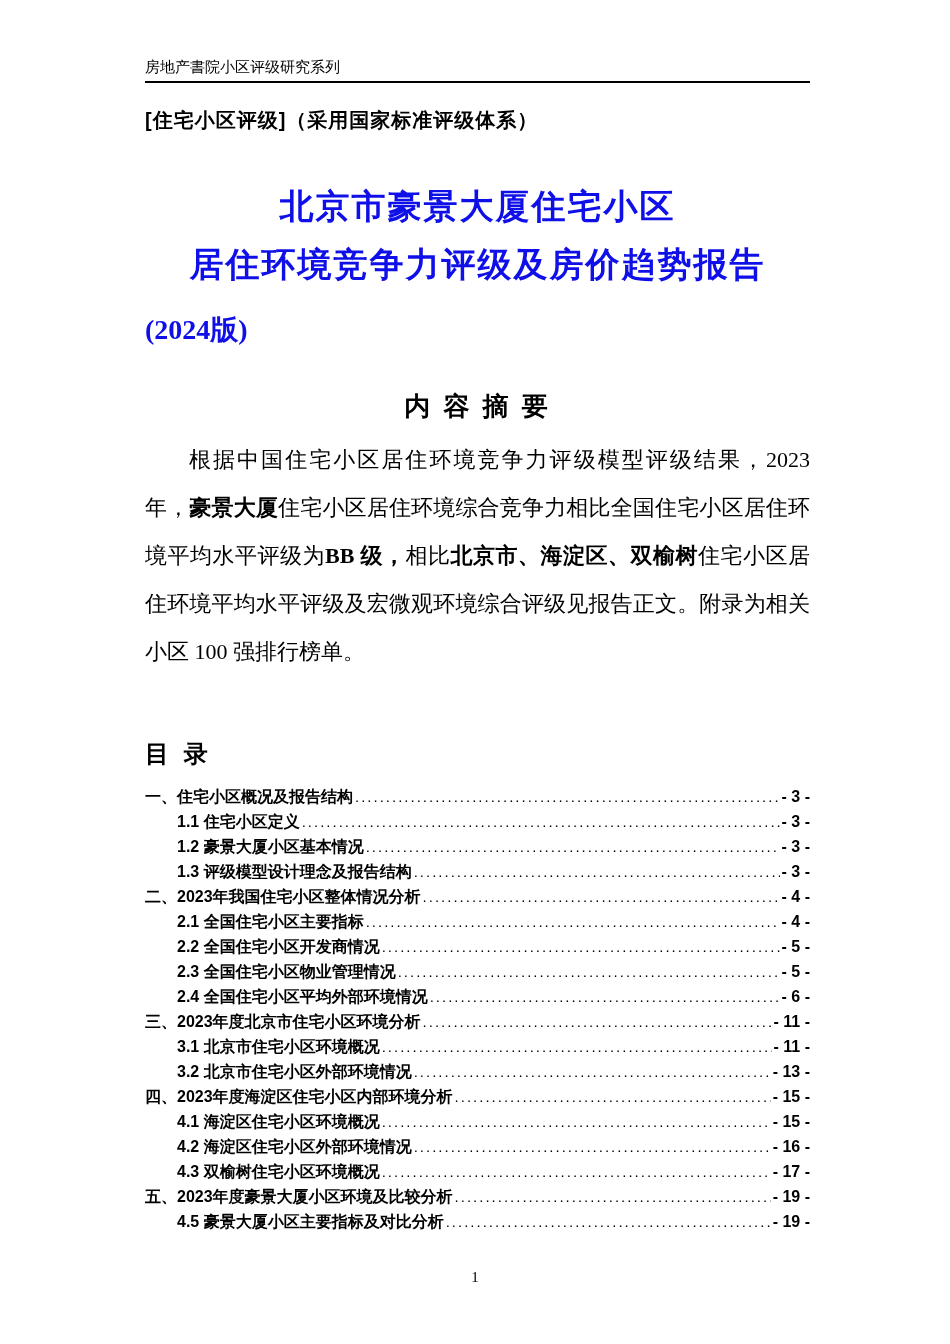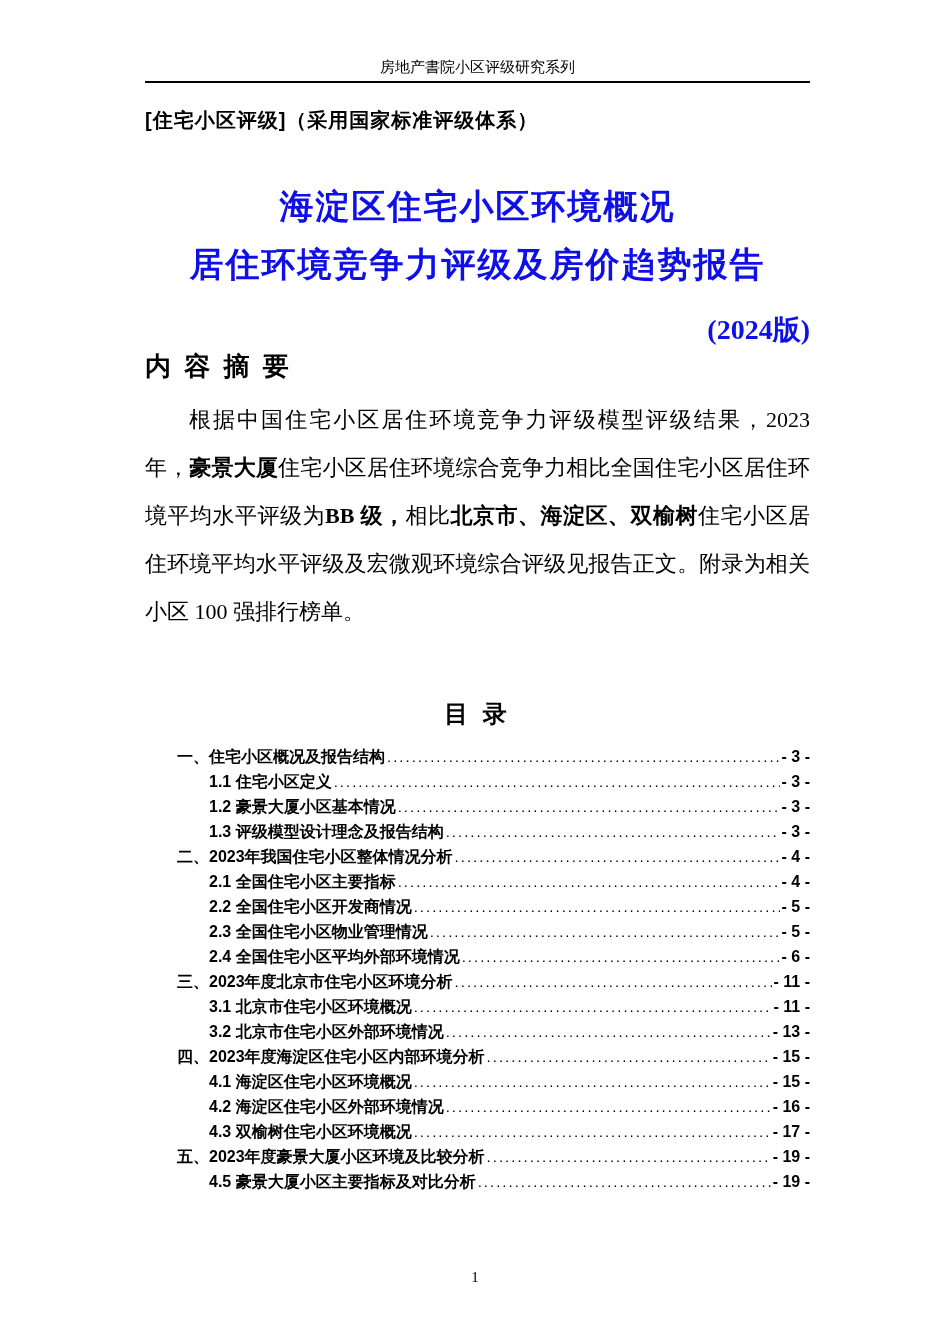--- a/index.html
+++ b/index.html
@@ -17,21 +17,21 @@
   .page {
     box-sizing: border-box;
     width: 950px;
     height: 1344px;
     padding: 58px 140px 0 145px;
     position: relative;
   }
   
   .page-header {
     display: flex;
-    justify-content: center;
+    justify-content: flex-start;
     align-items: flex-end;
     font-family: "Liberation Sans", "DejaVu Sans", sans-serif;
     font-size: 15px;
     border-bottom: 2px solid #000;
     padding-bottom: 4px;
   }
   
   .bracket-subtitle {
     margin-top: 24px;
     font-family: "Liberation Sans", "DejaVu Sans", sans-serif;
@@ -44,65 +44,65 @@
     text-align: center;
     font-weight: bold;
     font-size: 34px;
     letter-spacing: 2px;
     font-family: "Liberation Serif", "DejaVu Serif", serif;
   }
   .report-title.line1 { margin-top: 50px; }
   .report-title.line2 { margin-top: 12px; }
   .report-edition {
     margin-top: 23px;
-    text-align: right;
+    text-align: left;
     font-weight: bold;
     font-size: 28px;
     font-family: "Liberation Serif", "DejaVu Serif", serif;
   }
   
   .summary-heading {
+    margin-top: 40px;
+    text-align: center;
     font-family: "Liberation Sans", "DejaVu Sans", sans-serif;
     font-weight: bold;
     font-size: 26px;
     letter-spacing: 3px;
   }
   .summary-paragraph {
     margin-top: 12px;
     font-size: 22px;
     line-height: 48px;
     text-align: justify;
     text-indent: 2em;
     font-family: "Liberation Serif", "DejaVu Serif", serif;
   }
   .summary-paragraph .seg-bold {
     font-weight: bold;
   }
   
   .toc-heading {
     margin-top: 62px;
-    text-align: center;
     font-family: "Liberation Sans", "DejaVu Sans", sans-serif;
     font-weight: bold;
     font-size: 24px;
     letter-spacing: 4px;
   }
   .toc-list {
     margin-top: 14px;
     font-family: "Liberation Sans", "DejaVu Sans", sans-serif;
     font-size: 16px;
     font-weight: 600;
   }
   .toc-entry {
     display: flex;
     align-items: flex-start;
     line-height: 25px;
     height: 25px;
     cursor: pointer;
-    margin-left: 32px;
   }
   .toc-entry.level2 { padding-left: 32px; }
   .toc-label { white-space: nowrap; }
   .toc-dots {
     flex: 1;
     overflow: hidden;
     white-space: nowrap;
     font-weight: normal;
     font-size: 15px;
     letter-spacing: 2px;
@@ -125,21 +125,21 @@
 
 <div class="page">
 
   <div class="page-header">
     <span>房地产書院</span>
     <span>小区评级研究系列</span>
   </div>
 
   <div class="bracket-subtitle">[住宅小区评级]（采用国家标准评级体系）</div>
 
-  <div class="report-title line1" style="color: rgb(15, 15, 232);">海淀区住宅小区环境概况</div>
+  <div class="report-title line1" style="color: rgb(15, 15, 232);">北京市豪景大厦住宅小区</div>
   <div class="report-title line2" style="color: rgb(15, 15, 232);">居住环境竞争力评级及房价趋势报告</div>
   <div class="report-edition" style="color: rgb(15, 15, 232);">(2024版)</div>
 
   <div class="summary-heading">内 容 摘 要</div>
   <p class="summary-paragraph" id="summary-paragraph"><span class="seg-normal">根据中国住宅小区居住环境竞争力评级模型评级结果，2023 年，</span><span class="seg-bold">豪景大厦</span><span class="seg-normal">住宅小区居住环境综合竞争力相比全国住宅小区居住环境平均水平评级为</span><span class="seg-bold">BB 级，</span><span class="seg-normal">相比</span><span class="seg-bold">北京市、海淀区、双榆树</span><span class="seg-normal">住宅小区居住环境平均水平评级及宏微观环境综合评级见报告正文。附录为相关小区 100 强排行榜单。</span></p>
 
   <div class="toc-heading">目 录</div>
   <nav class="toc-list" id="toc-list">
       <div class="toc-entry">
         <span class="toc-label">一、住宅小区概况及报告结构</span>

